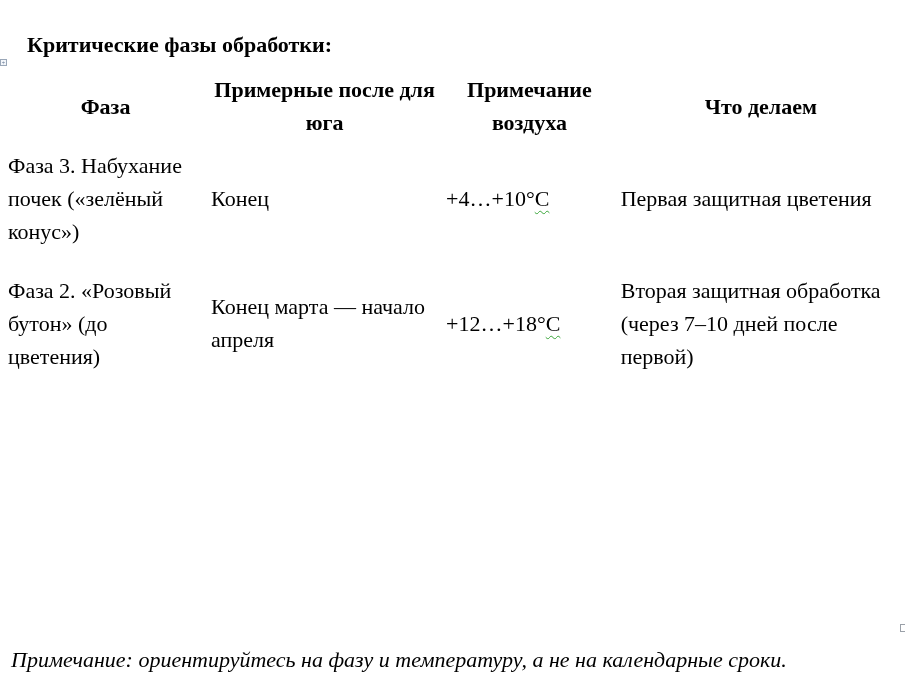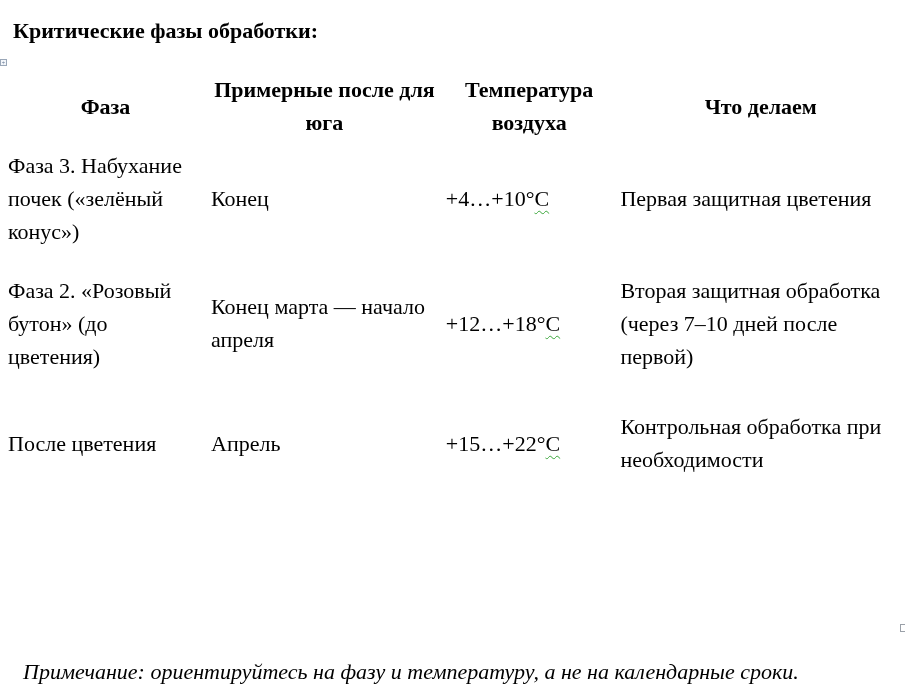--- a/index.html
+++ b/index.html
@@ -4,21 +4,21 @@
   <style>
     html, body { margin: 0; padding: 0; background: #ffffff; }
     body {
       width: 905px; height: 699px; position: relative; overflow: hidden;
       font-family: "Liberation Serif", "DejaVu Serif", serif;
       color: #000;
     }
     .heading {
       position: absolute; left: 11px; top: 16px;
       font-size: 22px; font-weight: bold; letter-spacing: 0px;
-      margin: 2px;
+      margin: 16px;
     }
     .table-anchor {
       position: absolute; left: 0px; top: 59px;
       width: 7px; height: 7px; border: 1px solid #9aa7b8;
       background: #f3f6fa; font-size: 6px; line-height: 7px; color: #5a6f8f;
       text-align: center; box-sizing: border-box;
     }
     .table-end-mark {
       position: absolute; left: 900px; top: 624px;
       width: 5px; height: 8px; border: 1px solid #9aa0a8; border-right: none;
@@ -44,62 +44,56 @@
     tr.r1 td { height: 116px; }
     tr.r2 td { height: 134px; }
     tr.r3 td { height: 106px; }
     .spell {
       text-decoration: underline wavy #3aa63a;
       text-decoration-thickness: 1px;
       text-underline-offset: 4px;
     }
     .note {
       position: absolute; left: 11px; top: 647px;
-      font-size: 22px; font-style: italic; margin: 12px;
+      font-size: 22px; font-style: italic; margin: 0;
     }
   </style>
 </head>
 <body>
 
 <h2 class="heading">Критические фазы обработки:</h2>
 
 <div class="table-anchor">+</div>
 
 <table class="phase-table">
   <colgroup>
     <col class="c1">
       <col class="c2">
       <col class="c3">
       <col class="c4">
   </colgroup>
   <thead>
     <tr>
       <th>Фаза</th>
       <th>Примерные после для юга</th>
-      <th>Температура воздуха</th>
+      <th>Примечание воздуха</th>
       <th>Что делаем</th>
     </tr>
   </thead>
   <tbody>
     <tr class="r1">
       <td>Фаза 3. Набухание почек («зелёный конус»)</td>
       <td>Конец</td>
       <td><span>+4…+10°</span><span class="spell">C</span></td>
       <td>Первая защитная цветения</td>
     </tr>
     <tr class="r2">
       <td>Фаза 2. «Розовый бутон» (до цветения)</td>
       <td>Конец марта — начало апреля</td>
       <td><span>+12…+18°</span><span class="spell">C</span></td>
       <td>Вторая защитная обработка (через 7–10 дней после первой)</td>
     </tr>
-    <tr class="r3">
-      <td>После цветения</td>
-      <td>Апрель</td>
-      <td><span>+15…+22°</span><span class="spell">C</span></td>
-      <td>Контрольная обработка при необходимости</td>
-    </tr>
   </tbody>
 </table>
 
 <div class="table-end-mark"></div>
 
 <p class="note">Примечание: ориентируйтесь на фазу и температуру, а не на календарные сроки.</p>
 
 </body></html>

